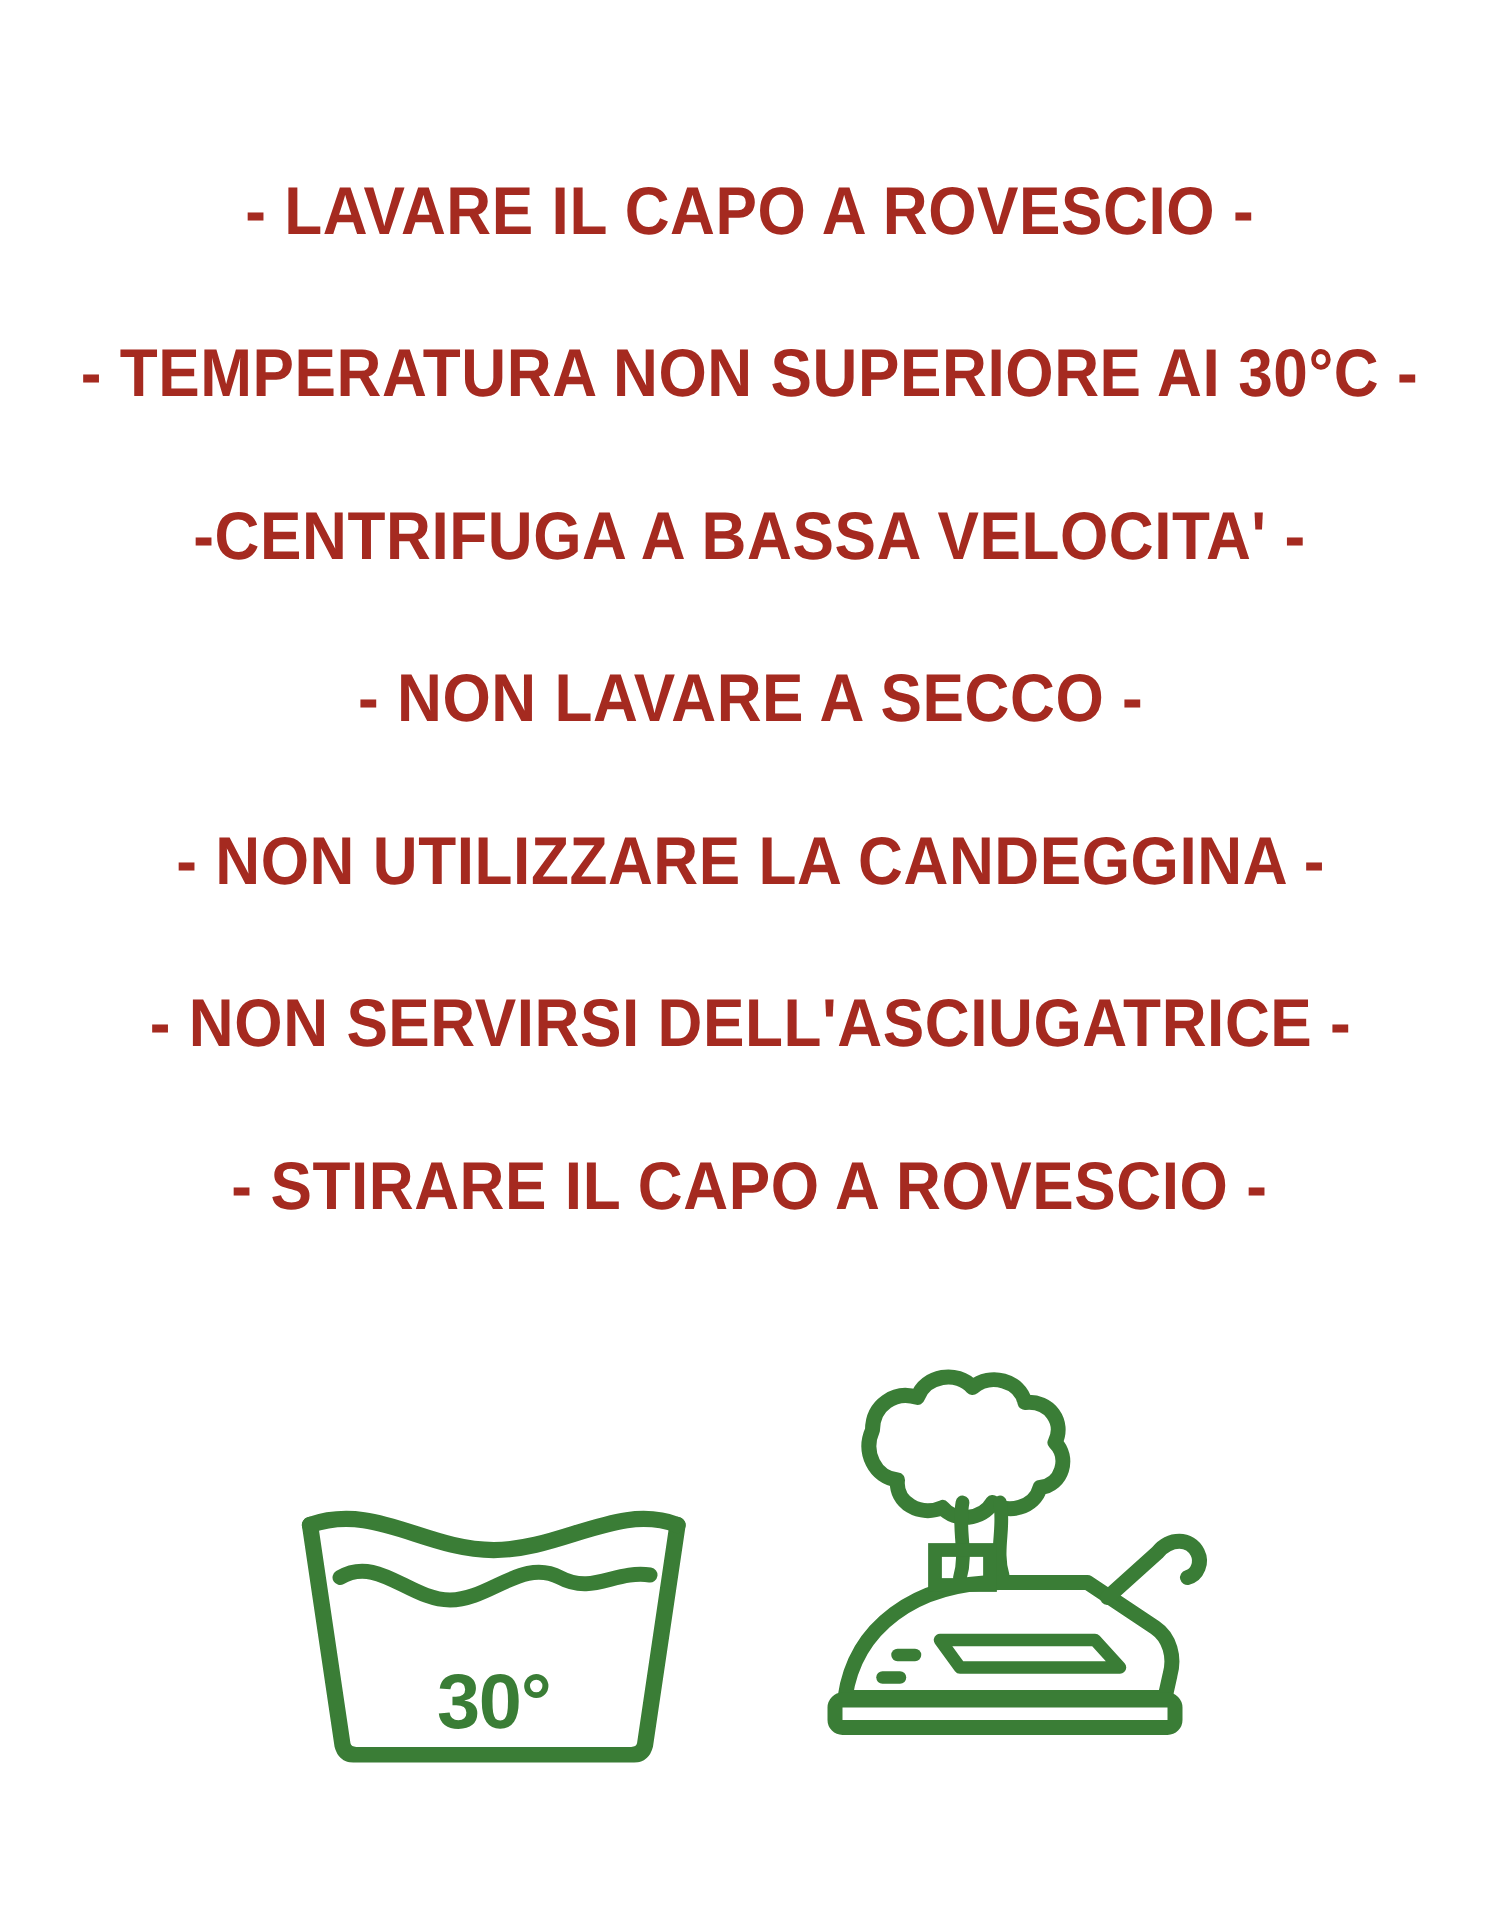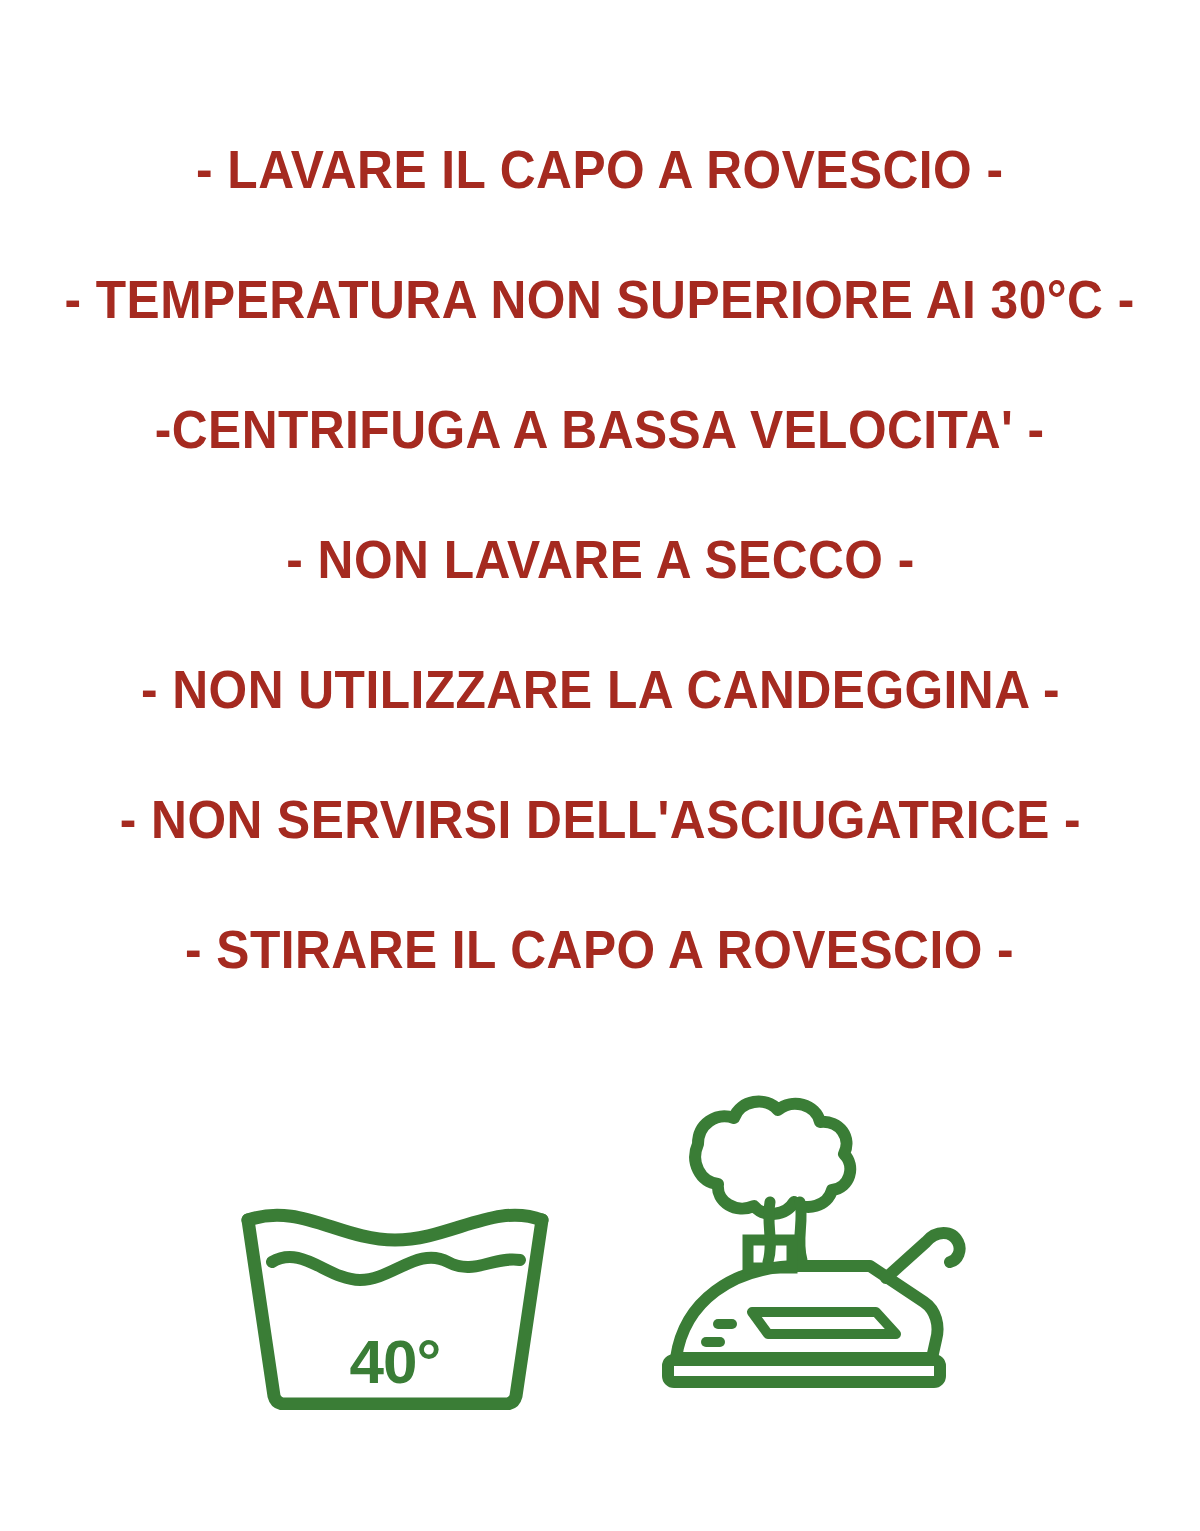--- a/index.html
+++ b/index.html
@@ -81,21 +81,21 @@
   </div>
 
   <div class="icons">
 
     <div class="icon-wash">
       <svg width="330" height="210" viewBox="0 0 330 210" fill="none" xmlns="http://www.w3.org/2000/svg" aria-hidden="true">
         <path d="M18 20 L44 196 Q46 204 55 204 L275 204 Q284 204 286 196 L312 20" stroke="#3a7d36" stroke-width="13" stroke-linecap="round" stroke-linejoin="round" fill="none"></path>
         <path d="M18 20 C70 2 110 40 165 40 C220 40 265 2 312 20" stroke="#3a7d36" stroke-width="13" stroke-linecap="round" stroke-linejoin="round" fill="none"></path>
         <path d="M42 62 C72 44 98 80 130 80 C162 80 188 46 218 62 C244 76 262 56 290 60" stroke="#3a7d36" stroke-width="12" stroke-linecap="round" stroke-linejoin="round" fill="none"></path>
       </svg>
-      <div class="wash-temp">40°</div>
+      <div class="wash-temp">30°</div>
     </div>
 
     <div class="icon-iron">
       <svg width="330" height="320" viewBox="0 0 330 320" fill="none" xmlns="http://www.w3.org/2000/svg" aria-hidden="true">
 
         <path d="M58 54 C58 34 76 22 94 28 C100 10 126 6 138 20 C152 8 176 14 180 32 C200 30 212 48 204 64 C216 76 210 98 192 100 C188 116 166 122 154 112 C146 126 124 128 114 116 C96 124 76 112 78 94 C60 92 50 72 58 54 Z" stroke="#3a7d36" stroke-width="12" stroke-linejoin="round" fill="none"></path>
         <path d="M130 112 C126 134 134 152 128 172" stroke="#3a7d36" stroke-width="11" stroke-linecap="round" fill="none"></path>
         <path d="M160 112 C164 132 156 150 162 170" stroke="#3a7d36" stroke-width="11" stroke-linecap="round" fill="none"></path>
 
         <path d="M36 268 C44 212 92 176 160 176 L230 176 L284 212 C296 220 300 236 296 250 L292 268 Z" stroke="#3a7d36" stroke-width="12" stroke-linejoin="round" fill="none"></path>

